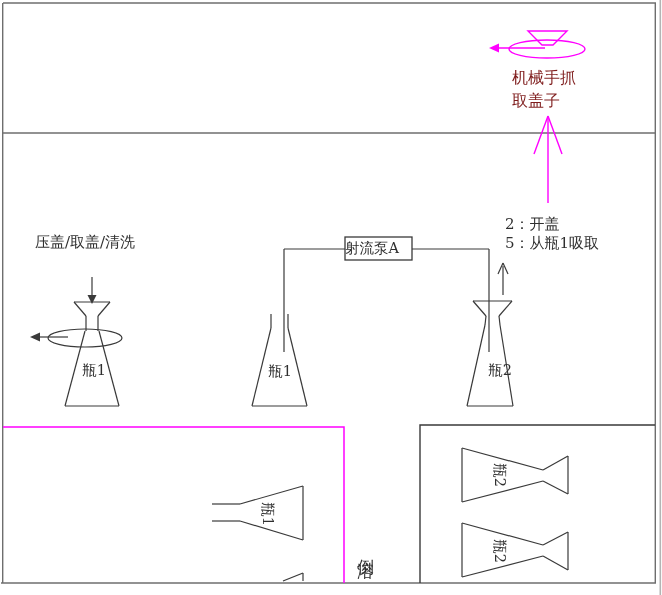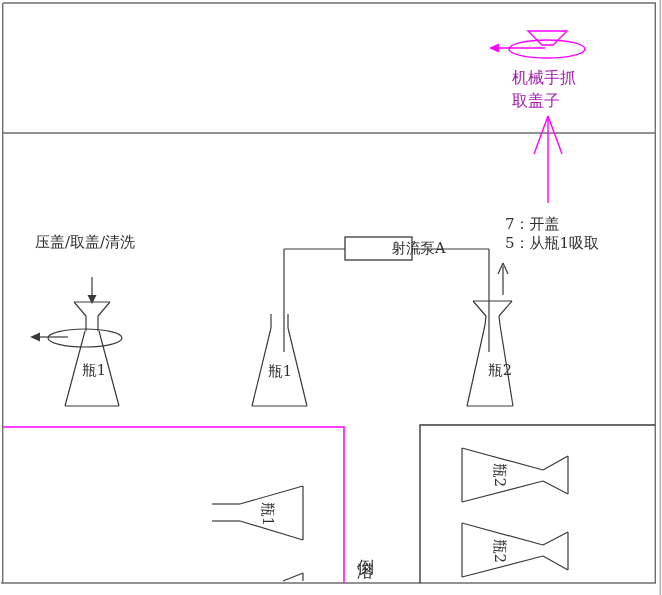--- a/index.html
+++ b/index.html
@@ -3,27 +3,27 @@
 <meta charset="utf-8">
 <style>
   html,body { margin:0; padding:0; background:#ffffff; }
   .canvas {
     position:relative; width:662px; height:595px; background:#ffffff;
     font-family:"DejaVu Serif","Liberation Serif",serif;
     overflow:hidden;
   }
   .canvas svg { position:absolute; left:0; top:0; }
   .txt { position:absolute; color:#2f2f2f; font-size:15px; line-height:21px; white-space:nowrap; }
-  .magenta { color:#a21caf; }
+  .magenta { color:#7f1d1d; }
   .caption-gripper { left:512px; top:66px; font-size:16px; line-height:23px; }
   .caption-left   { left:35px;  top:232px; line-height:21px; }
   .caption-steps  { left:505px; top:215px; line-height:19px; }
   .caption-seal   { left:40px;  top:437px; line-height:22px; }
   .pump-label { left:345px; top:237px; width:67px; height:33px; line-height:23px;
-                text-align:center; font-size:14.5px;margin-left:40px; }
+                font-size:14.5px; }
   .flask-label { transform:translate(-50%,-50%); font-size:14.5px; }
   .flask-label.rot { transform:translate(-50%,-50%) rotate(90deg); }
   .v-note { left:355px; top:546px; font-size:17px; writing-mode:vertical-rl;
             text-orientation:upright; letter-spacing:2px; }
 </style>
 </head>
 <body>
 
 <div class="canvas">
 
@@ -137,21 +137,21 @@
     <div>取盖子</div>
   </div>
 
   <div class="txt caption-left">
     <div>压盖/取盖/清洗</div>
   </div>
 
   <div class="txt pump-label">射流泵A</div>
 
   <div class="txt caption-steps">
-    <div>7：开盖</div>
+    <div>2：开盖</div>
     <div>5：从瓶1吸取</div>
   </div>
 
   <div class="txt flask-label" style="left:94px; top:370px;">瓶1</div>
   <div class="txt flask-label" style="left:280px; top:371px;">瓶1</div>
   <div class="txt flask-label" style="left:500px; top:370px;">瓶2</div>
 
 
   <div class="txt flask-label rot" style="left:267px; top:514px;">瓶1</div>
   <div class="txt v-note">倒溶</div>

